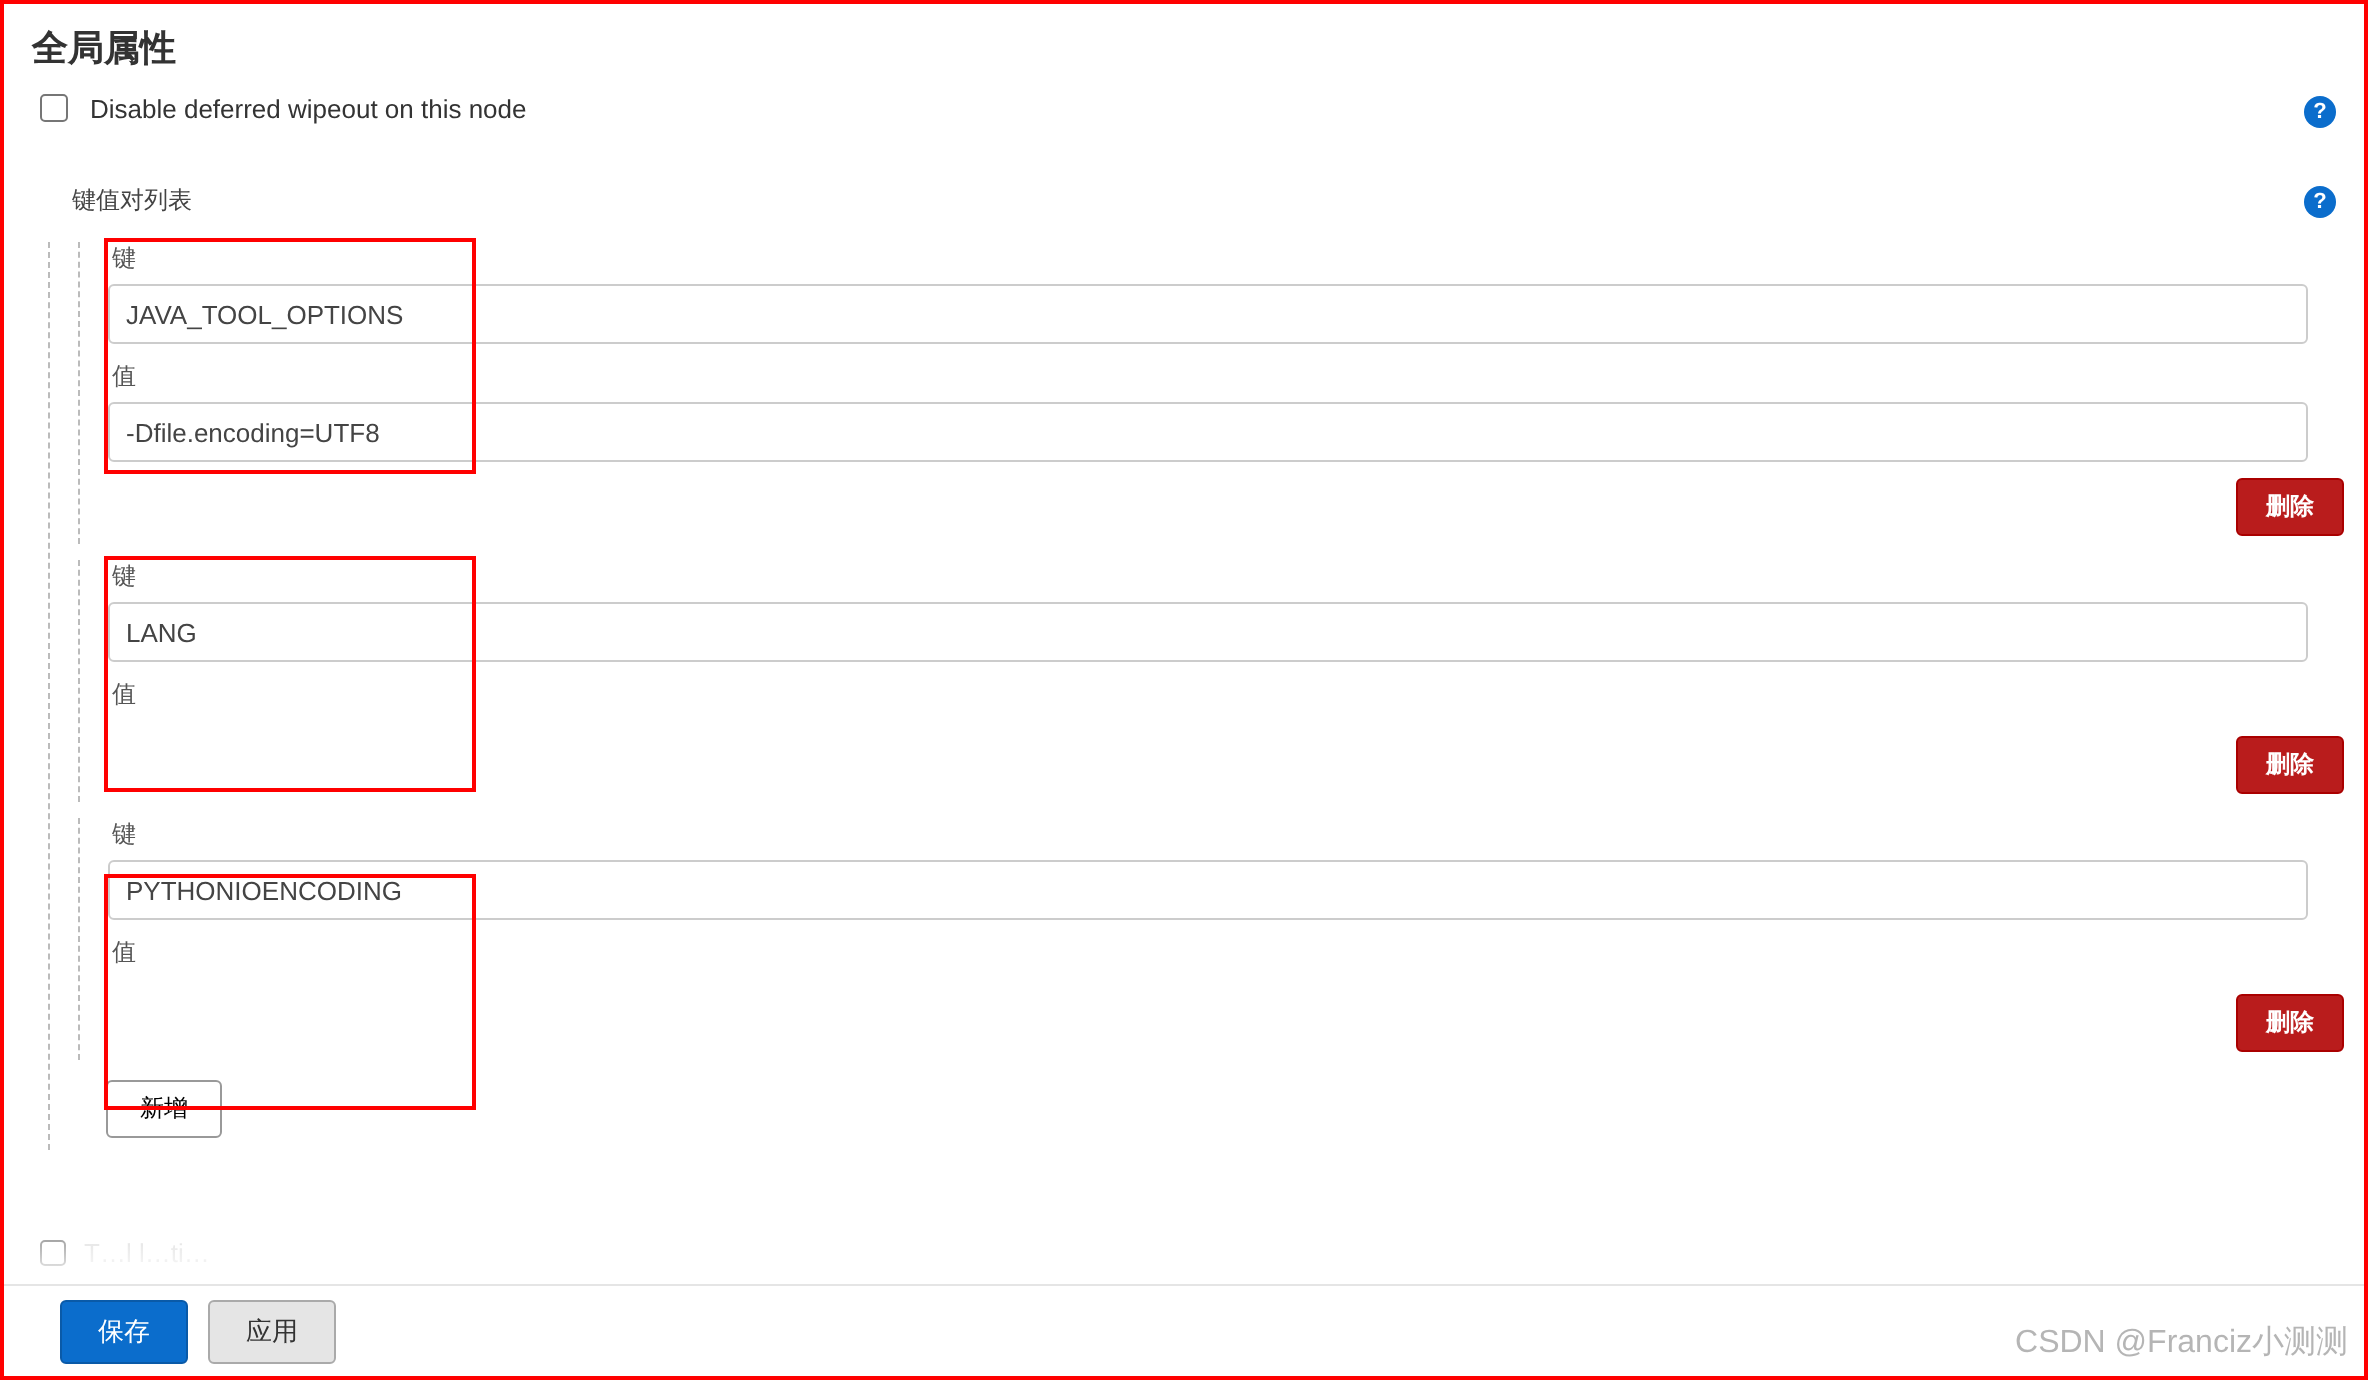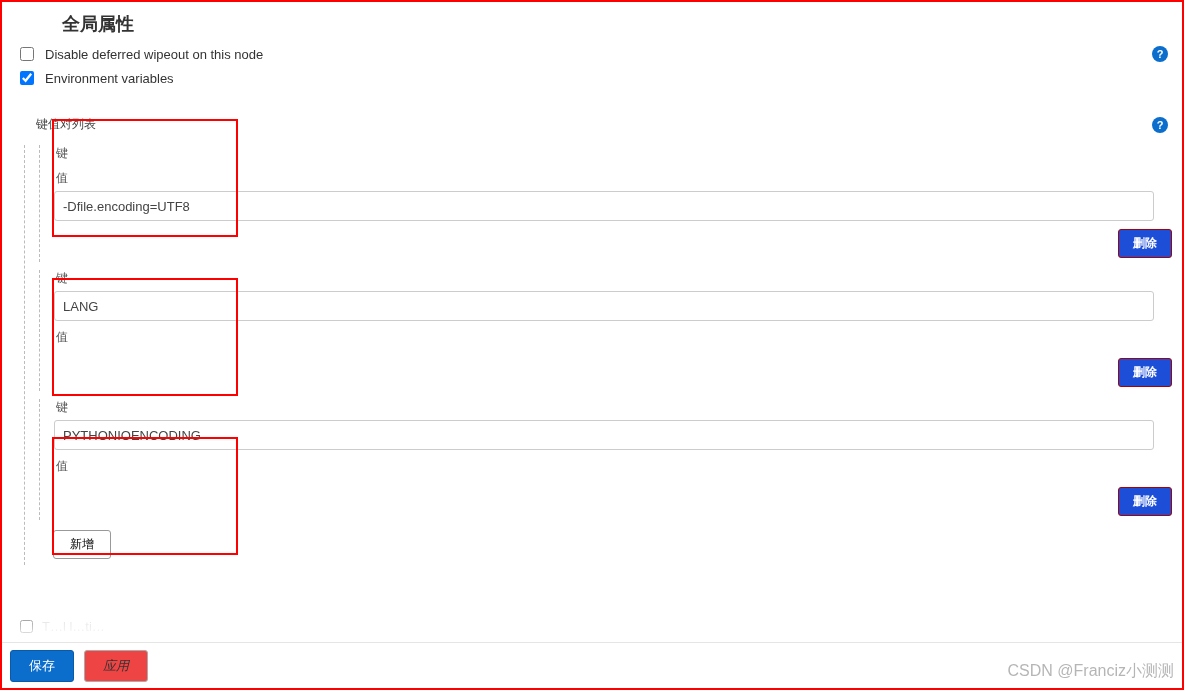--- a/index.html
+++ b/index.html
@@ -1,70 +1,65 @@
 <!DOCTYPE html>
 <html><head>
 <meta charset="utf-8">
 <style>
   * { box-sizing: border-box; }
   html, body { margin: 0; padding: 0; font-family: Arial, "Microsoft YaHei", sans-serif; font-size: 13px; color: #333; background: #f8f8f8; }
   .outer-frame { width: 1184px; height: 690px; border: 2px solid #ff0000; background: #fff; position: relative; overflow: hidden; }
-  .page-title { font-size: 18px; font-weight: bold; padding: 10px 14px 6px 14px; margin-left: 46px; }
-  .checkbox-row { display: flex; align-items: center; justify-content: space-between; padding: 2px 14px; font-size: 13px; }
+  .page-title { font-size: 18px; font-weight: bold; padding: 10px 14px 6px 14px; }
+  .checkbox-row { display: flex; align-items: flex-end; justify-content: space-between; padding: 2px 14px; font-size: 13px; }
   .checkbox-row .left { display: flex; align-items: center; gap: 8px; }
   .checkbox-row input[type=checkbox] { width: 14px; height: 14px; }
   .help-icon { width: 16px; height: 16px; border-radius: 50%; background: #0b6dcc; color: #fff; font-size: 11px; font-weight: bold; display: inline-flex; align-items: center; justify-content: center; cursor: pointer; }
   .kv-section-label { font-size: 12px; color: #444; padding: 2px 0 4px 34px; display:flex; justify-content:space-between; align-items:center; padding-right:14px;margin-top:24px;}
   .kv-list { margin-left: 22px; border-left: 1px dashed #bbb; padding-left: 14px; padding-bottom: 6px; position:relative; }
   .kv-group { margin: 6px 0 0 0; padding-left: 14px; border-left: 1px dashed #bbb; }
   .field-label { font-size: 12px; color: #555; margin: 8px 0 4px 2px; }
   .text-input { width: 1100px; max-width: calc(100% - 10px); height: 30px; border: 1px solid #ccc; border-radius: 3px; padding: 0 8px; font-size: 13px; color: #444; background:#fff; }
   .btn-row-right { display: flex; justify-content: flex-end; padding: 8px 0 4px 0; padding-right: 10px; }
-  .btn-red { background: #1d4ed8; color: #fff; border: 1px solid #aa0000; border-radius: 3px; font-size: 12px; font-weight: bold; padding: 5px 14px; cursor: pointer; }
+  .btn-red { background: #b91c1c; color: #fff; border: 1px solid #aa0000; border-radius: 3px; font-size: 12px; font-weight: bold; padding: 5px 14px; cursor: pointer; }
   .btn-add { background: #fff; border: 1px solid #999; border-radius: 3px; font-size: 12px; padding: 5px 16px; cursor: pointer; margin: 10px 0 0 14px; }
   .red-box { position: absolute; border: 2px solid #ff0000; pointer-events: none; z-index: 500; }
-  .bottom-bar { position: absolute; left: 0; right: 0; bottom: 0; height: 46px; background: #fff; border-top: 1px solid #e5e5e5; display: flex; align-items: center; padding: 0 8px; gap: 10px; z-index: 300; }
+  .bottom-bar { position: absolute; left: 0; right: 0; bottom: 0; height: 46px; background: #fff; border-top: 1px solid #e5e5e5; display: flex; align-items: center; padding: 0 28px; gap: 10px; z-index: 300; }
   .white-gradient { position:absolute; left:0; right:0; bottom:46px; height:34px; background: linear-gradient(to bottom, rgba(255,255,255,0), #fff); z-index:299; pointer-events:none;}
   .btn-save { background: #0b6dcc; color: #fff; border: 1px solid #0a5aa8; border-radius: 3px; padding: 6px 18px; font-size: 13px; cursor: pointer; }
-  .btn-apply { background: #ef4444; color: #333; border: 1px solid #aaa; border-radius: 3px; padding: 6px 18px; font-size: 13px; cursor: pointer; font-style: italic; }
+  .btn-apply { background: #e5e5e5; color: #333; border: 1px solid #aaa; border-radius: 3px; padding: 6px 18px; font-size: 13px; cursor: pointer; }
   .watermark { position: absolute; right: 8px; bottom: 6px; font-size: 16px; color: rgba(120,120,120,0.55); z-index: 600; pointer-events: none; }
   .cutoff-check { position:absolute; left:14px; bottom:52px; display:flex; align-items:center; gap:6px; font-size:13px; color:#333; z-index:298;}
 </style>
 </head>
 <body>
 
 <div class="outer-frame">
 
   <div class="page-title">全局属性</div>
 
   <div class="checkbox-row">
     <div class="left">
       <input type="checkbox" style="">
       <span>Disable deferred wipeout on this node</span>
     </div>
     <span class="help-icon">?</span>
   </div>
 
-  <div class="checkbox-row">
-    <div class="left">
-      <input type="checkbox" checked="" style="">
-      <span>Environment variables</span>
-    </div>
-  </div>
 
   <div class="kv-section-label">
     <span>键值对列表</span>
     <span class="help-icon">?</span>
   </div>
 
   <div class="kv-list">
 
     
     <div class="kv-group">
       <div class="field-label">键</div>
+      <input class="text-input" id="key-0" value="JAVA_TOOL_OPTIONS" style="">
       <div class="field-label">值</div>
       <input class="text-input" value="-Dfile.encoding=UTF8" style="">
       <div class="btn-row-right">
         <button class="btn-red">删除</button>
       </div>
     </div>
 
     
     <div class="kv-group">
       <div class="field-label">键</div>

